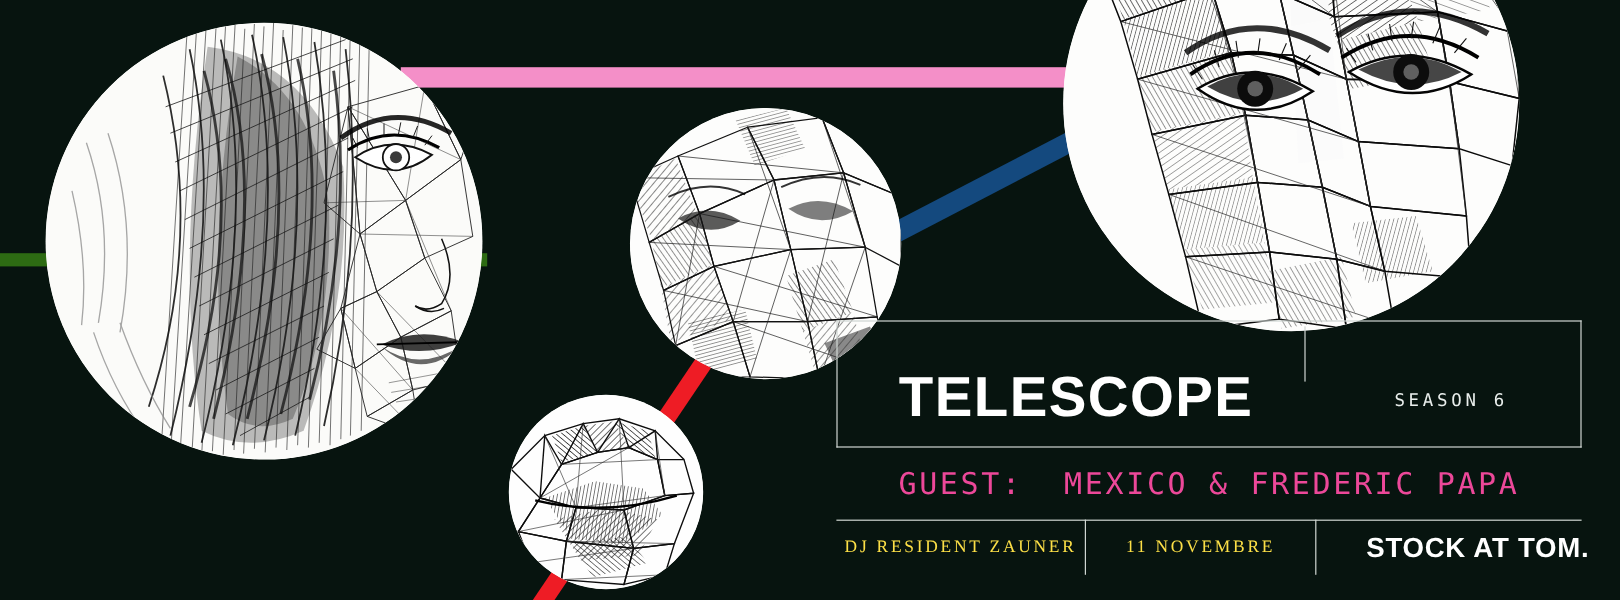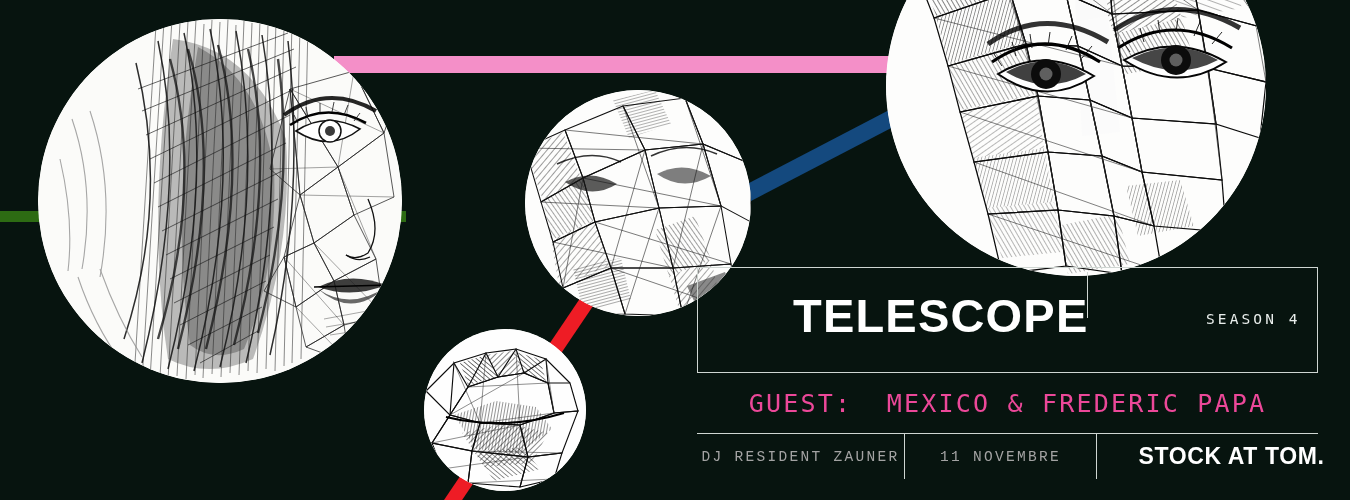--- a/index.html
+++ b/index.html
@@ -94,21 +94,21 @@
   #rule-low      { top: 166px; }
 
   #rule-left-edge  { left: 0px;   top: 0px;   height: 106px; }
   #rule-right-edge { left: 620px; top: 0px;   height: 106px; }
   #rule-title-sep  { left: 390px; top: 5px;   height: 46px; }
   #rule-foot-1     { left: 207px; top: 166px; height: 46px; }
   #rule-foot-2     { left: 399px; top: 166px; height: 46px; }
 
   #title-row {
     position: absolute;
-    top: 0px; left: 0; right: 0; height: 105px; margin-left: 44px;
+    top: 15px; left: 0; right: 0; height: 105px;
   }
   #event-title {
     position: absolute;
     left: 52px;
     top: 25px;
     margin: 0;
     font-family: "Liberation Sans", sans-serif;
     font-weight: bold;
     font-size: 47px;
     letter-spacing: 1.2px;
@@ -156,24 +156,24 @@
     top: 0;
     height: 45px;
     display: flex;
     align-items: center;
   }
   #foot-dj      { left: 0px;   width: 207px; justify-content: center; }
   #foot-date    { left: 208px; width: 191px; justify-content: center; }
   #foot-venue   { left: 400px; width: 221px; justify-content: center; }
 
   .foot-mono {
-    font-family: Liberation Mono, monospace;
+    font-family: Liberation Serif, serif;
     font-size: 14.5px;
     letter-spacing: 2.3px;
-    color: #a3a3a3;
+    color: #fde047;
     white-space: nowrap;
   }
   #venue-label {
     font-family: "Liberation Sans", sans-serif;
     font-weight: bold;
     font-size: 23px;
     letter-spacing: 0.6px;
     color: #ffffff;
     white-space: nowrap;
     margin-left: 48px;
@@ -612,21 +612,21 @@
     <div class="rule-h" id="rule-low"></div>
 
     <div class="rule-v" id="rule-left-edge"></div>
     <div class="rule-v" id="rule-right-edge"></div>
     <div class="rule-v" id="rule-title-sep"></div>
     <div class="rule-v" id="rule-foot-1"></div>
     <div class="rule-v" id="rule-foot-2"></div>
 
     <div id="title-row">
       <h1 id="event-title">TELESCOPE</h1>
-      <span id="season-label">SEASON 4</span>
+      <span id="season-label">SEASON 6</span>
     </div>
 
     <div id="guest-row">
       <span id="guest-line">GUEST:  MEXICO &amp; FREDERIC PAPA</span>
     </div>
 
     <div id="footer-row">
       <div class="foot-cell" id="foot-dj">
         <span class="foot-mono">DJ RESIDENT ZAUNER</span>
       </div>

